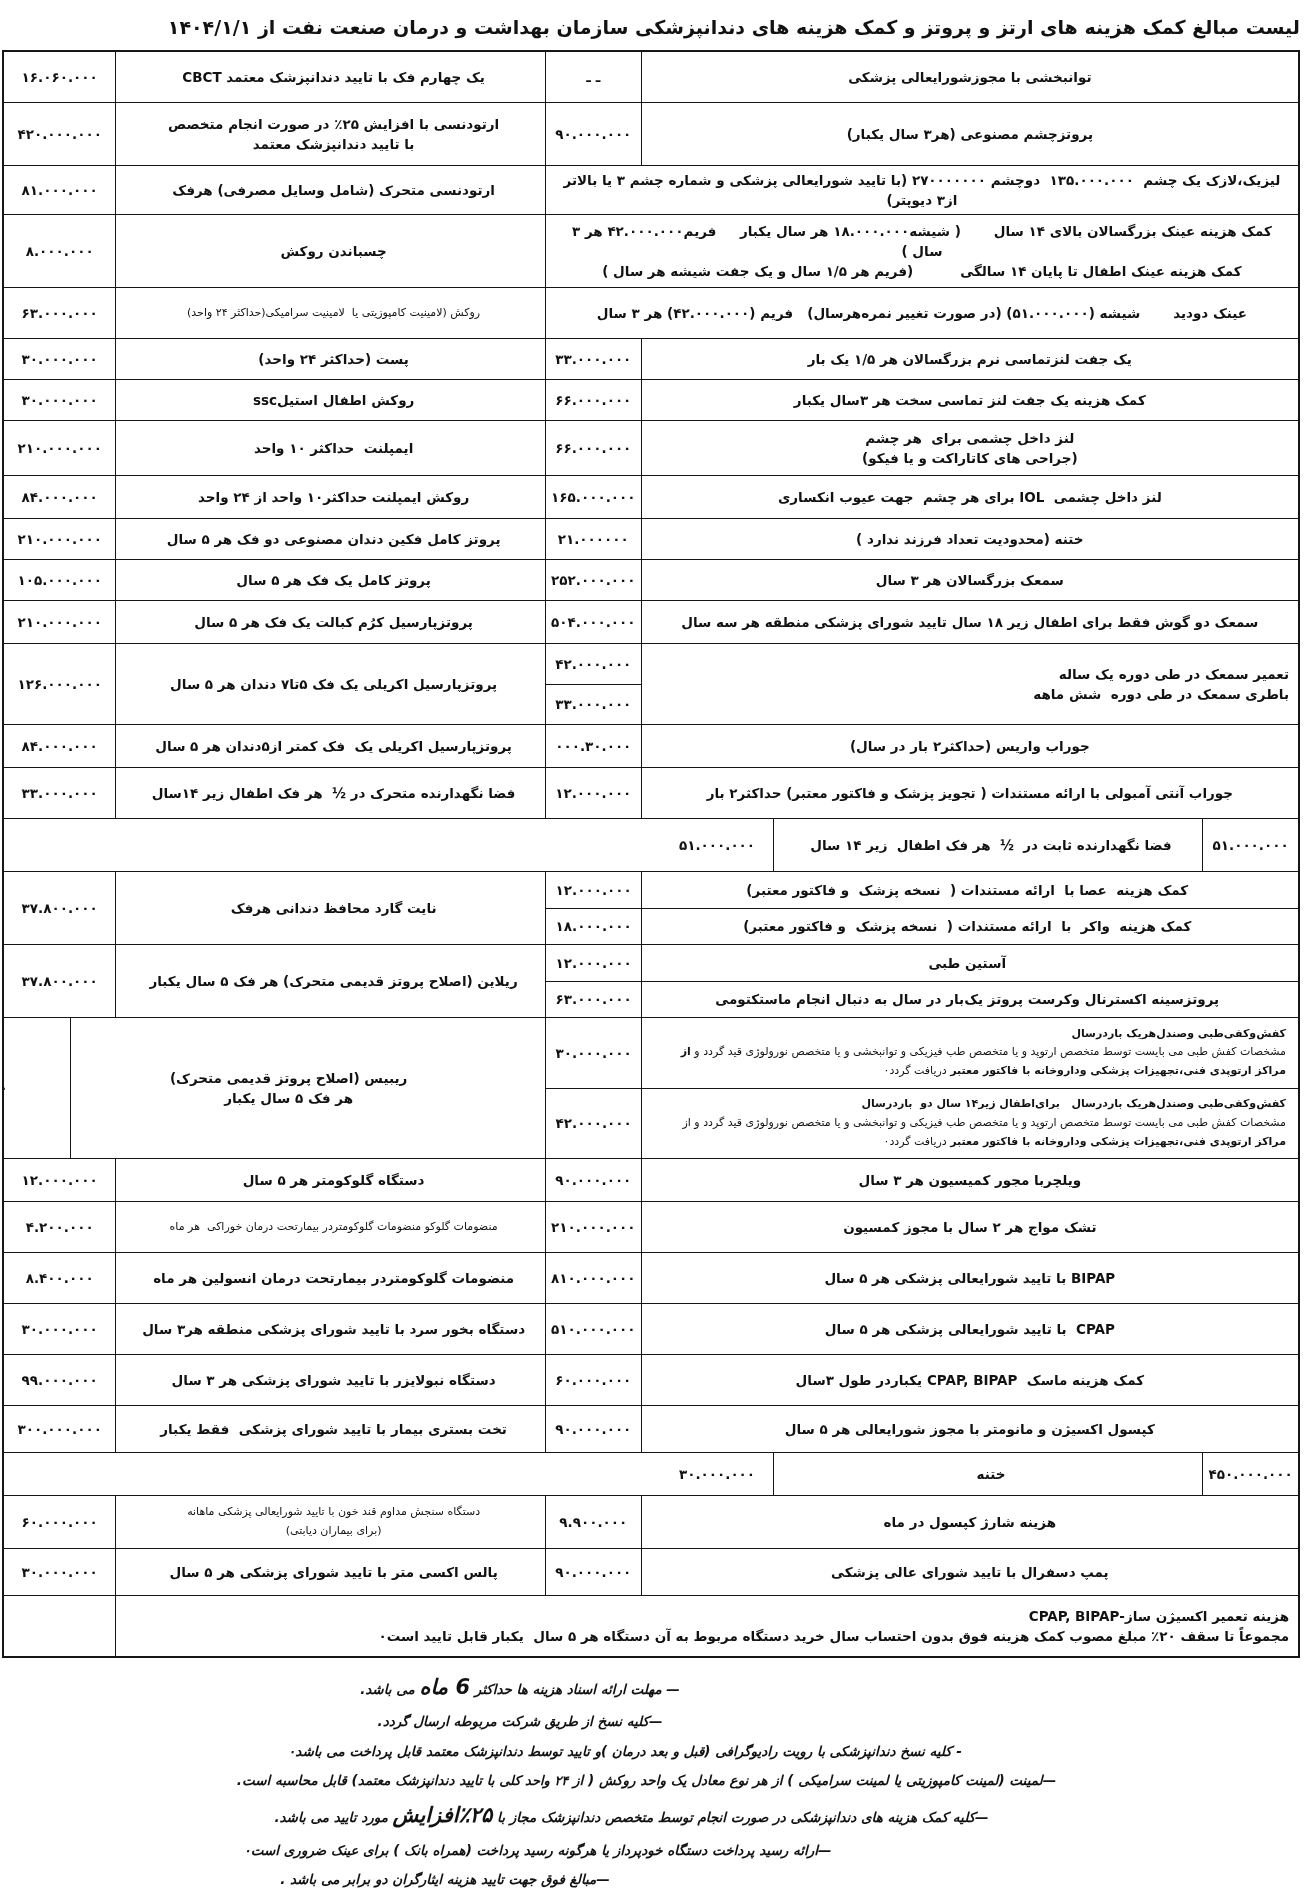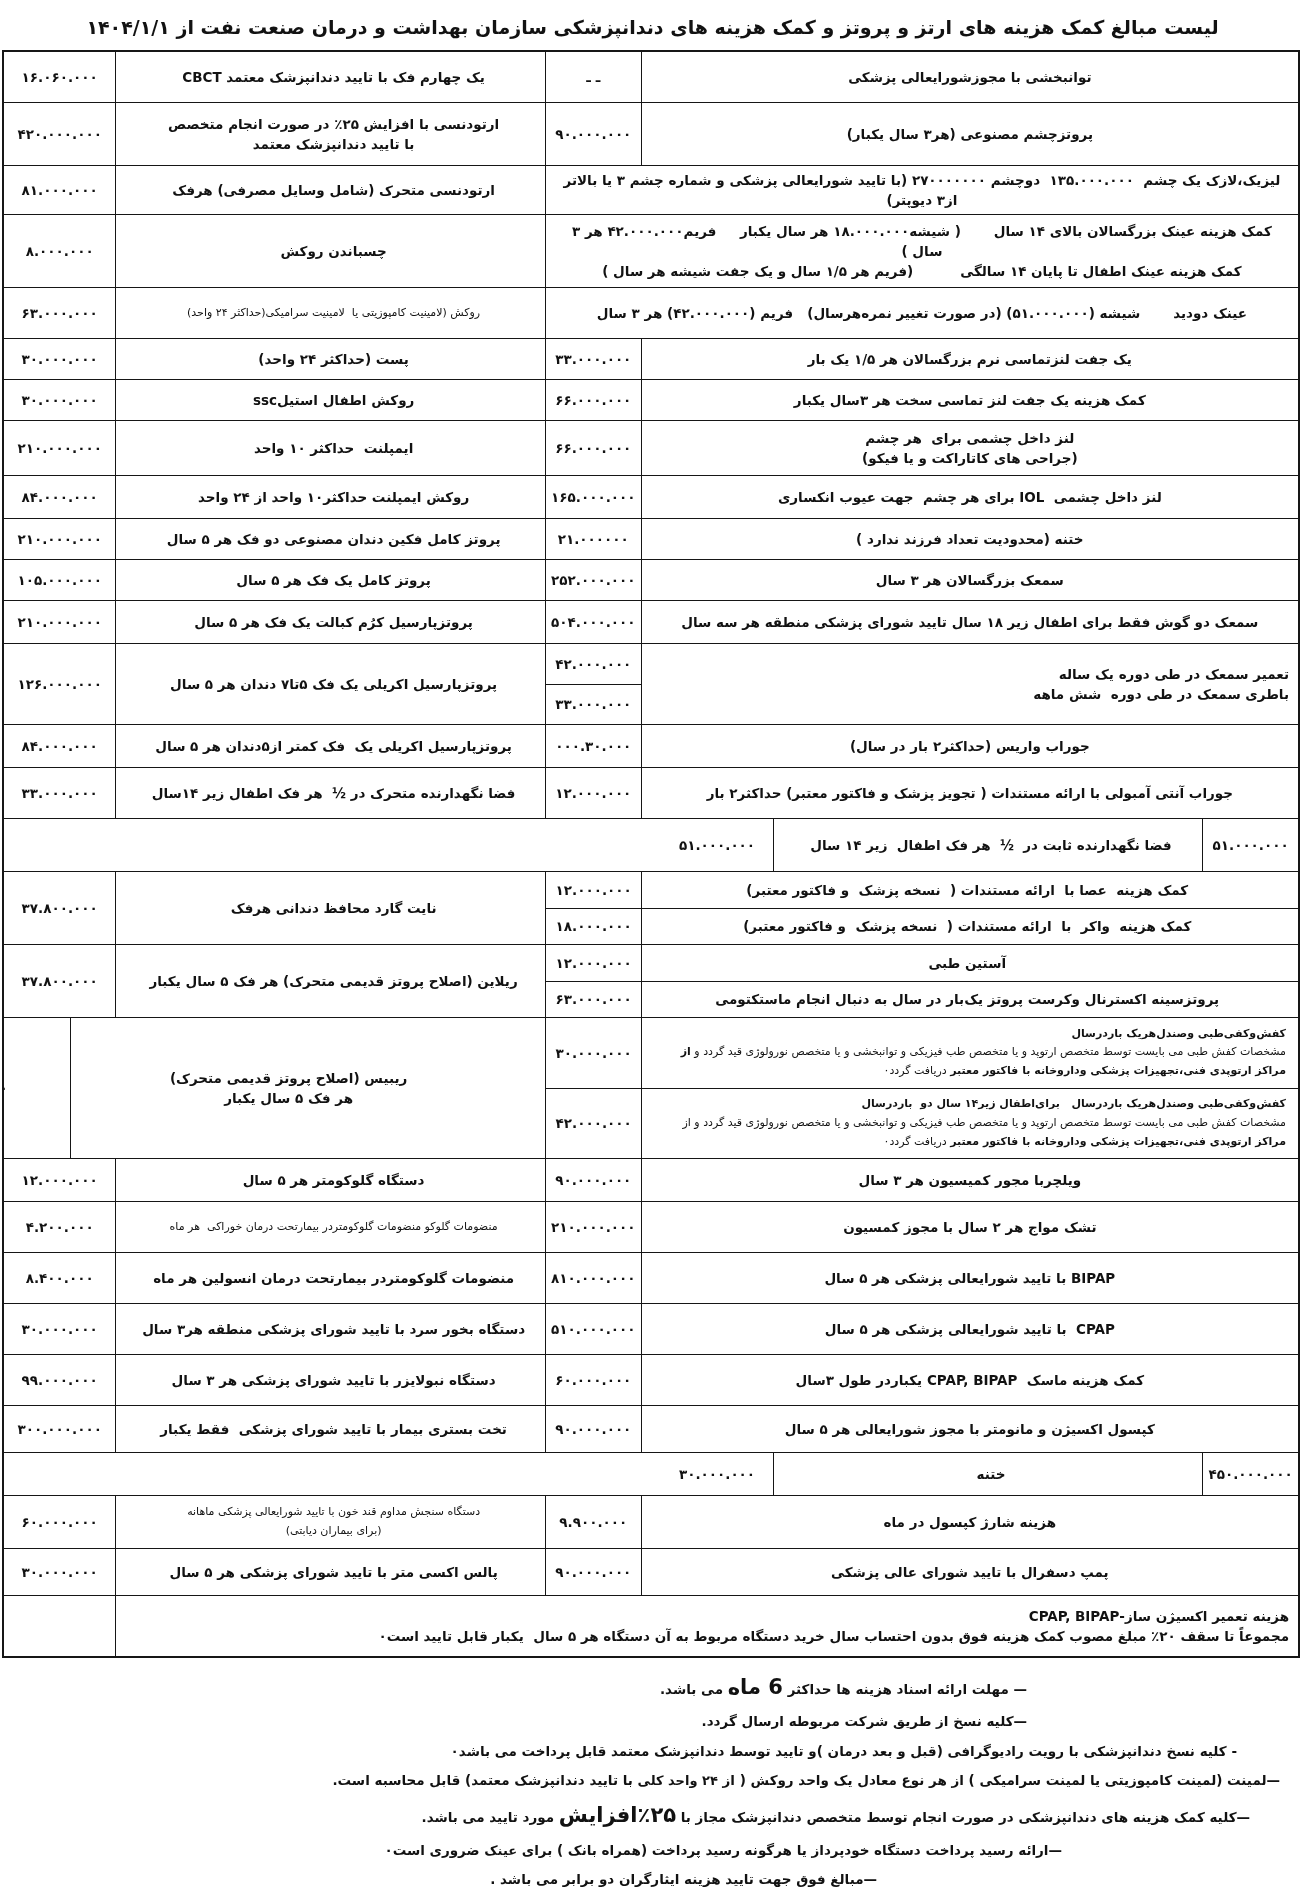--- a/index.html
+++ b/index.html
@@ -1,19 +1,19 @@
 <!DOCTYPE html>
 <html lang="fa" dir="rtl"><head>
 <meta charset="utf-8">
 <style>
   html,body{margin:0;padding:0;background:#fff;}
   body{width:1305px;height:1900px;overflow:hidden;color:#121212;
        font-family:"DejaVu Sans",sans-serif;}
   .page{padding:8px 5px 0 5px;}
-  .title{text-align:center;font-weight:bold;font-size:19px;margin:8px 0 12px;direction:rtl;}
+  .title{font-weight:bold;font-size:19px;margin:8px 0 12px;direction:rtl;}
   .btable{direction:rtl;width:1294px;margin:0 auto;border:2.4px solid #161616;}
   .t-row{display:flex;align-items:stretch;border-top:1.7px solid #161616;}
   .t-row:first-child{border-top:none;}
   .cell{border-left:1.7px solid #161616;display:flex;align-items:center;justify-content:center;
         padding:3px 9px;box-sizing:border-box;min-width:0;}
   .t-row > .cell:last-child{border-left:none;}
   .w-d1{flex:0 0 50.8%;}
   .w-a1{flex:0 0 7.4%;}
   .w-d2{flex:0 0 33.2%;padding-left:15px;}
   .w-a2{flex:0 0 8.6%;}
@@ -28,21 +28,21 @@
   .stack{padding:0;flex-direction:column;display:flex;align-items:stretch;}
   .s-cell{flex:1;display:flex;align-items:center;justify-content:center;border-top:1.5px solid #161616;}
   .s-cell:first-child{border-top:none;}
   .rstack{padding:0;flex-direction:column;display:flex;align-items:stretch;}
   .sub{flex:1;display:flex;border-top:1.5px solid #161616;align-items:stretch;}
   .sub:first-child{border-top:none;}
   .sd{flex:1;display:flex;align-items:center;justify-content:center;padding:3px 12px 3px 6px;
       border-left:1.5px solid #161616;box-sizing:border-box;min-width:0;}
   .sa{flex:0 0 12.7%;display:flex;align-items:center;justify-content:center;box-sizing:border-box;}
   .notes{direction:rtl;margin:16px 8px 0 8px;}
-  .note{text-align:right;font-weight:bold;font-size:13.5px;margin:0 0 12px 0;line-height:1.3;}
+  .note{text-align:center;font-weight:bold;font-size:13.5px;margin:0 0 12px 0;line-height:1.3;font-style:italic;}
   .note .big{font-size:21px;}
   .note .mid{font-size:13px;}
 </style>
 </head>
 <body>
 
 <div class="page">
   <div class="title">لیست مبالغ کمک هزینه های ارتز و پروتز و کمک هزینه های دندانپزشکی سازمان بهداشت و درمان صنعت نفت از  ۱۴۰۴/۱/۱</div>
   <div class="btable" id="btable">
       <div class="t-row" style="min-height: 50px;">

